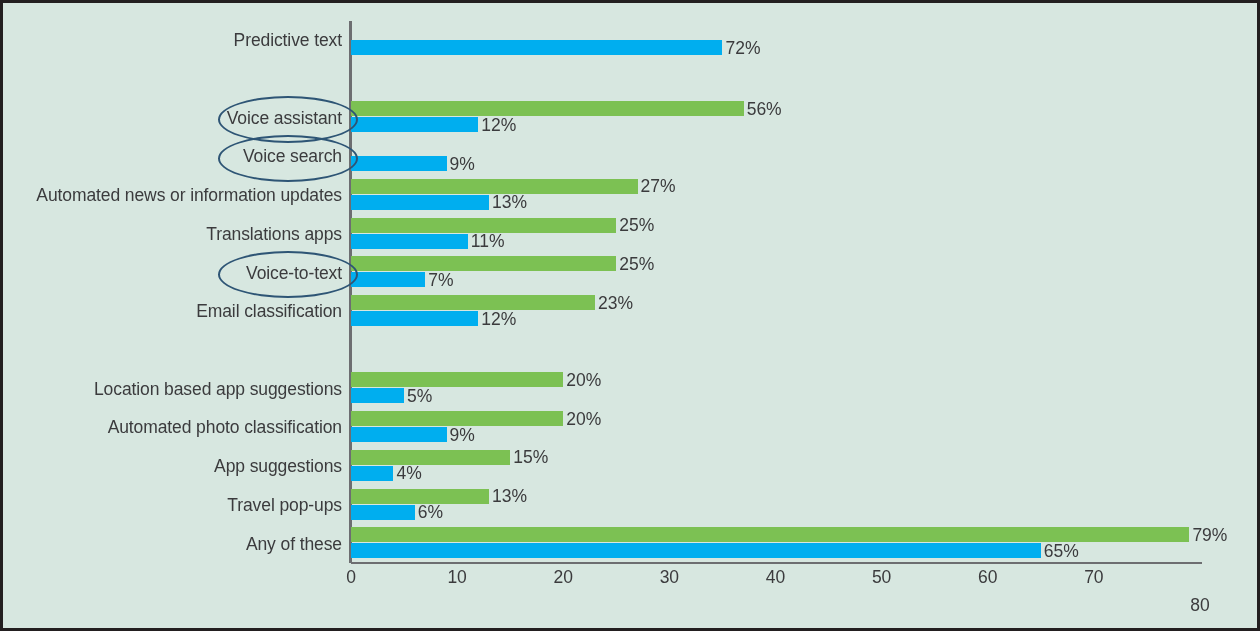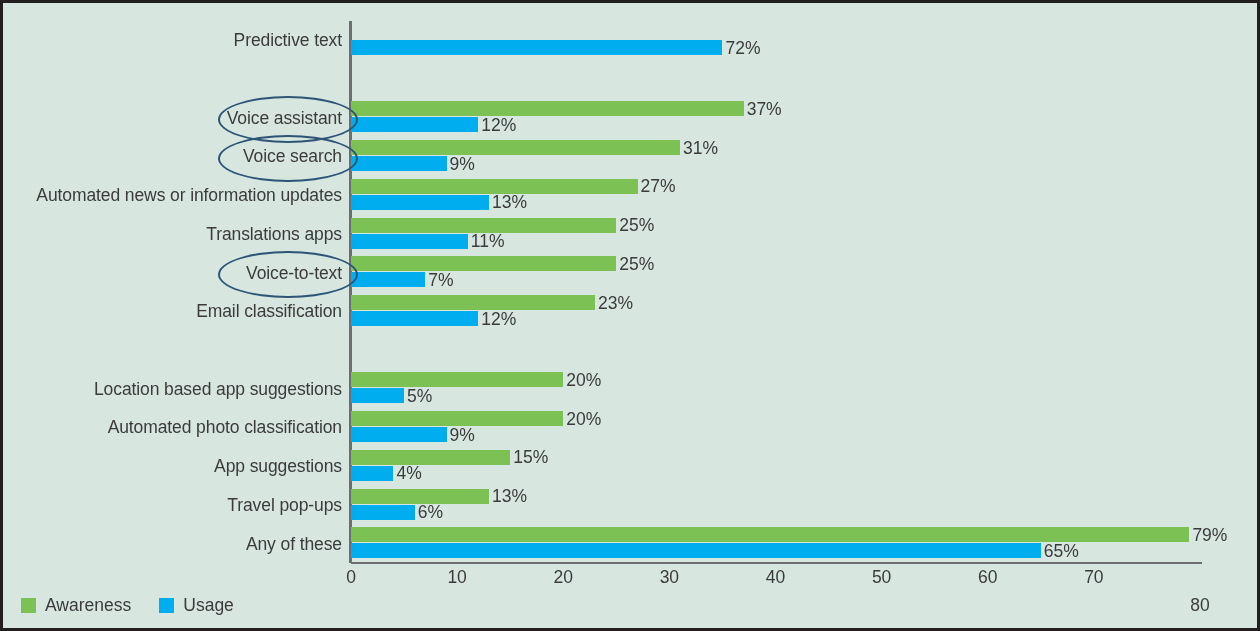--- a/index.html
+++ b/index.html
@@ -133,31 +133,28 @@
   <div id="plot">
       <div class="row" style="top: 0px; padding-left: 44px;">
         <div class="label">Predictive text</div>
         <div class="bar usage" style="width: 371.438px; background: rgb(0, 174, 239);">
           <span class="vlabel">72%</span>
         </div>
       </div>
       <div class="row" style="top: 77.4286px;">
         <div class="label">Voice assistant</div>
         <div class="bar awareness" style="width: 392.663px; background: rgb(124, 193, 83);">
-          <span class="vlabel">37%</span>
+          <span class="vlabel">56%</span>
         </div>
         <div class="bar usage" style="width: 127.35px; background: rgb(0, 174, 239);">
           <span class="vlabel">12%</span>
         </div>
       </div>
       <div class="row" style="top: 116.143px;">
         <div class="label">Voice search</div>
-        <div class="bar awareness" style="width: 328.988px; background: rgb(124, 193, 83);">
-          <span class="vlabel">31%</span>
-        </div>
         <div class="bar usage" style="width: 95.5125px; background: rgb(0, 174, 239);">
           <span class="vlabel">9%</span>
         </div>
       </div>
       <div class="row" style="top: 154.857px;">
         <div class="label">Automated news or information updates</div>
         <div class="bar awareness" style="width: 286.538px; background: rgb(124, 193, 83); text-align: center;">
           <span class="vlabel">27%</span>
         </div>
         <div class="bar usage" style="width: 137.963px; background: rgb(0, 174, 239);">
@@ -249,24 +246,14 @@
       <div class="tick" style="left: 1090.88px;">70</div>
       <div class="tick" style="left: 1197px; margin-top: 28px;">80</div>
     </div>
 
   <div id="ellipses">
       <div class="ellipse" style="left: 215px; width: 136px; height: 43px; top: 93.2857px; border-color: rgb(46, 85, 117);"></div>
       <div class="ellipse" style="left: 215px; width: 136px; height: 43px; top: 132px; border-color: rgb(46, 85, 117);"></div>
       <div class="ellipse" style="left: 215px; width: 136px; height: 43px; top: 248.143px; border-color: rgb(46, 85, 117);"></div>
     </div>
 
-  <div id="legend">
-      <div class="legend-item">
-        <span class="swatch" style="background: rgb(124, 193, 83);"></span>
-        <span class="legend-text">Awareness</span>
-      </div>
-      <div class="legend-item">
-        <span class="swatch" style="background: rgb(0, 174, 239);"></span>
-        <span class="legend-text">Usage</span>
-      </div>
-    </div>
 
 </div>
 
 </body></html>

